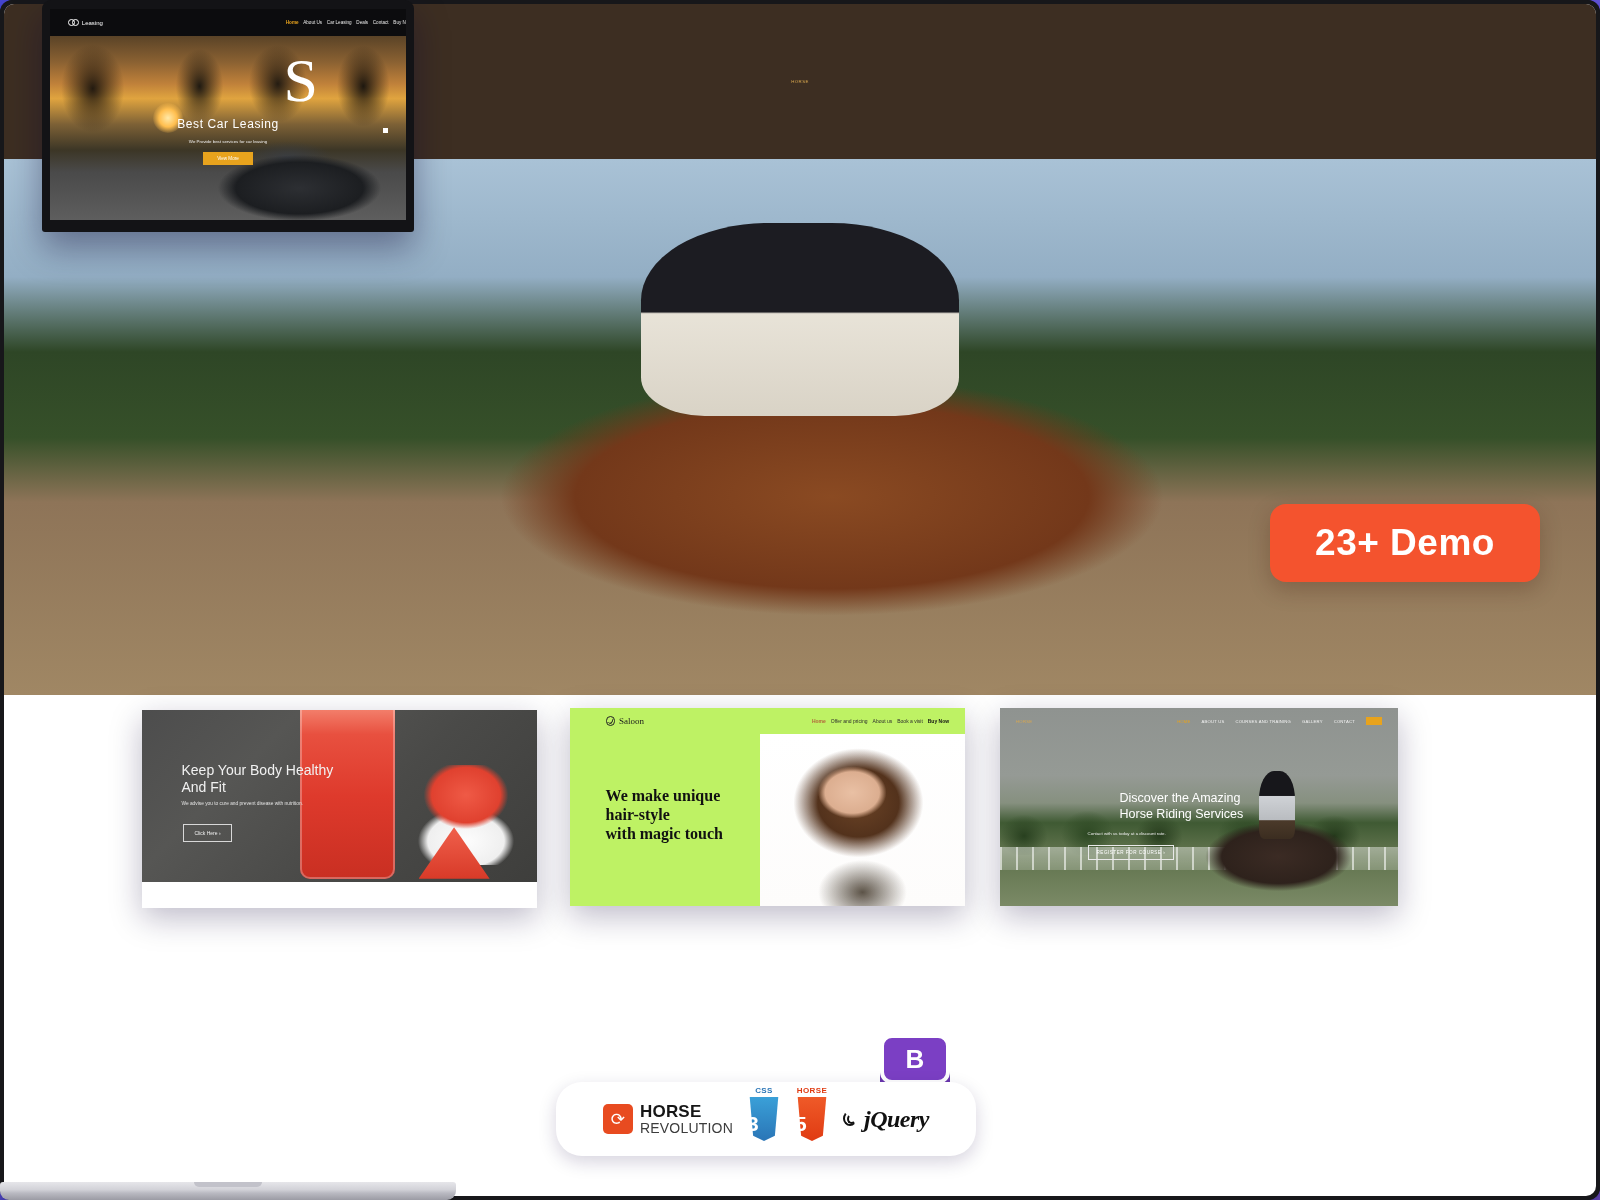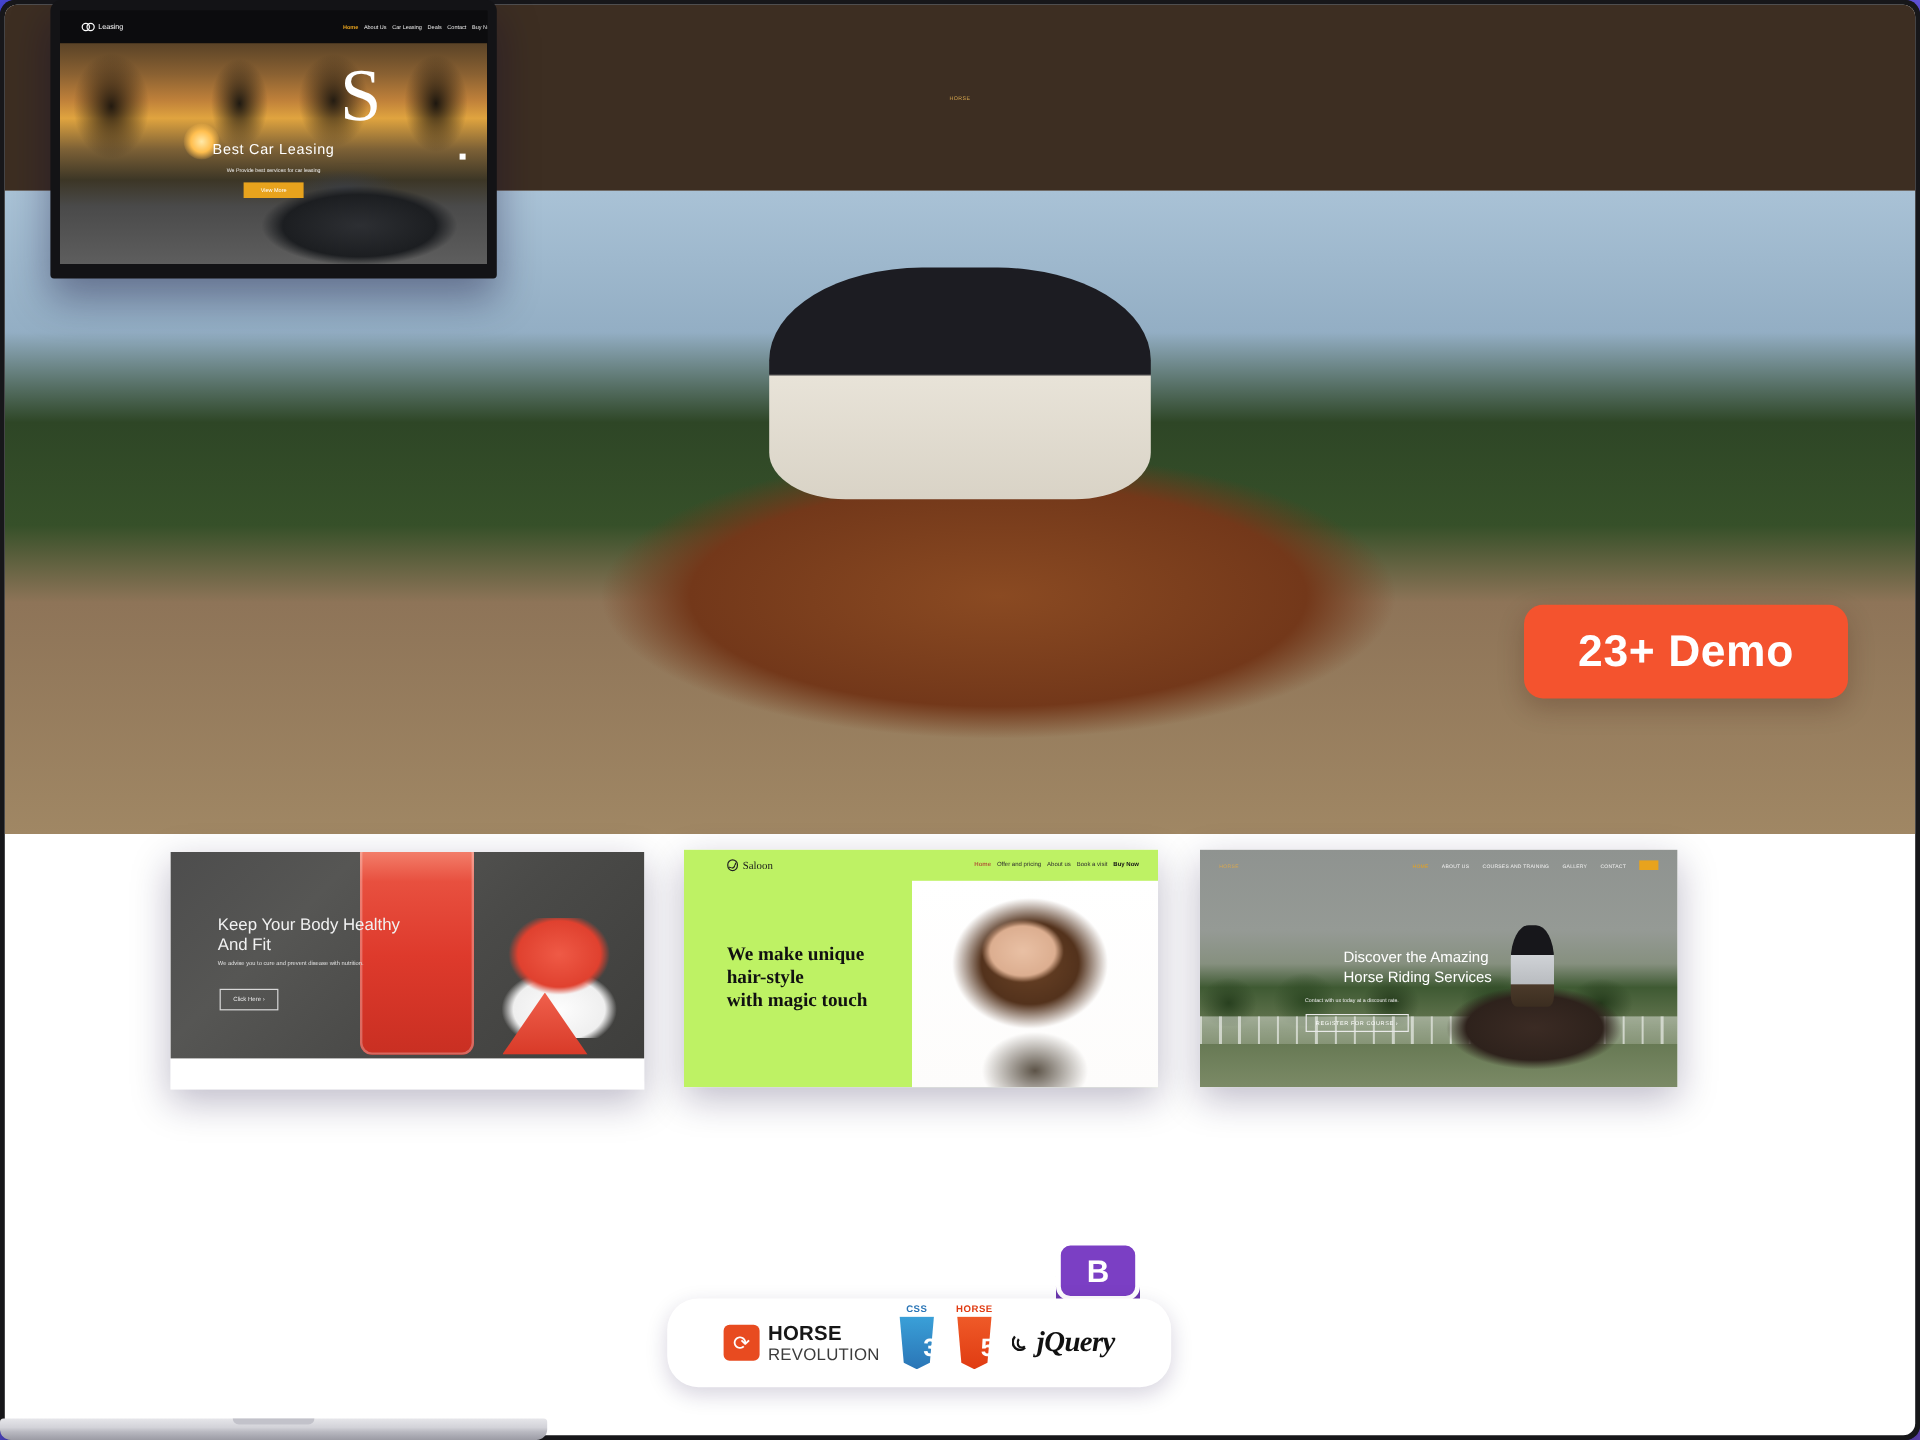--- a/index.html
+++ b/index.html
@@ -427,21 +427,21 @@
     background:#fff; border-radius:26px; display:flex; align-items:center;
     justify-content:center; gap:14px; box-shadow: 0 6px 18px rgba(30,10,70,.18);
   }
   #badges .b-srev { display:flex; align-items:center; gap:7px; }
   #badges .b-srev .sq { width:30px; height:30px; background:#e84b20; border-radius:5px;
     display:flex; align-items:center; justify-content:center; color:#fff; font-size:17px; }
   #badges .b-srev .txt { line-height:1.05; }
   #badges .b-srev .txt .t1 { font-size:17px; font-weight:bold; color:#161616; letter-spacing:.2px; }
   #badges .b-srev .txt .t2 { font-size:14px; color:#3c3c3c; letter-spacing:.2px; }
   .shield { width:34px; height:44px; position:relative; display:flex;
-    align-items:flex-end; justify-content:flex-end; padding-bottom:5px; }
+    align-items:flex-end; justify-content:flex-start; padding-bottom:5px; }
   .shield .cap { position:absolute; top:-11px; left:0; right:0; text-align:center;
     font-size:8px; font-weight:bold; letter-spacing:.4px; }
   .shield .body { position:absolute; inset:0; clip-path: polygon(8% 0, 92% 0, 82% 88%, 50% 100%, 18% 88%); }
   .shield .num { position:relative; z-index:2; color:#fff; font-size:21px; font-weight:bold; }
   .b-css .body { background: linear-gradient(#3aa0d8, #2a75b6); }
   .b-css .cap { color:#2a75b6; }
   .b-html .body { background: linear-gradient(#ef5a28, #e03b12); }
   .b-html .cap { color:#e03b12; }
   #badges .b-jq { display:flex; align-items:center; gap:5px; }
   #badges .b-jq .arc { width:16px; height:20px; position:relative; }

